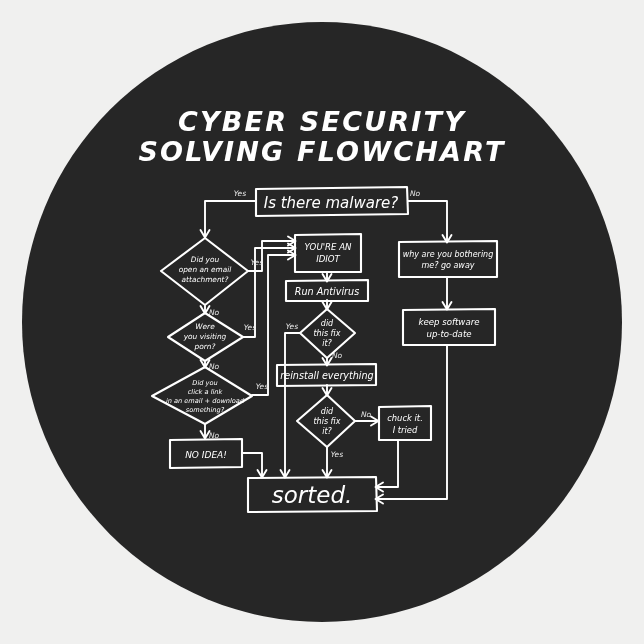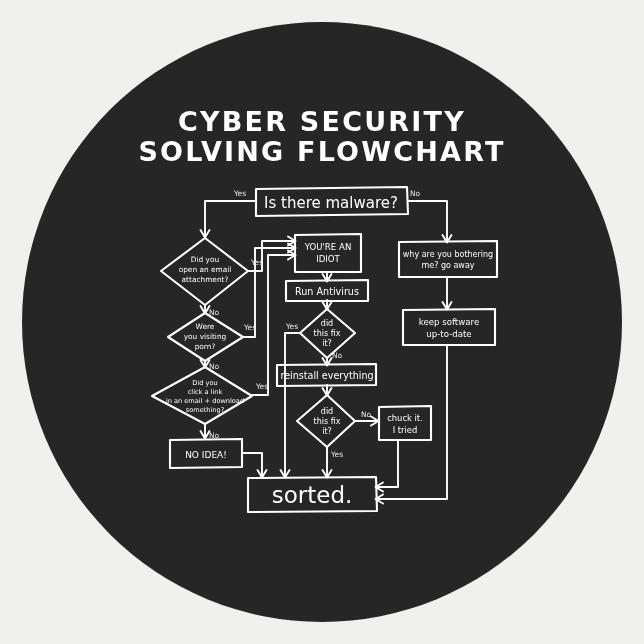--- a/index.html
+++ b/index.html
@@ -5,21 +5,21 @@
 <style>
   html,body{margin:0;padding:0;}
   body{
     width:644px;height:644px;
     background:#f0f0ef;
     font-family:"DejaVu Sans", sans-serif;
     overflow:hidden;
   }
   #sticker-stage{
     position:relative;
-    width:572px;height:644px;
+    width:572px;height:644px;font-style:italic;
   }
   #sticker-disc{
     position:absolute;
     left:22px;top:22px;
     width:600px;height:600px;
     border-radius:50%;
     background:#262626;
     overflow:hidden;
   }
   #flow-svg{

